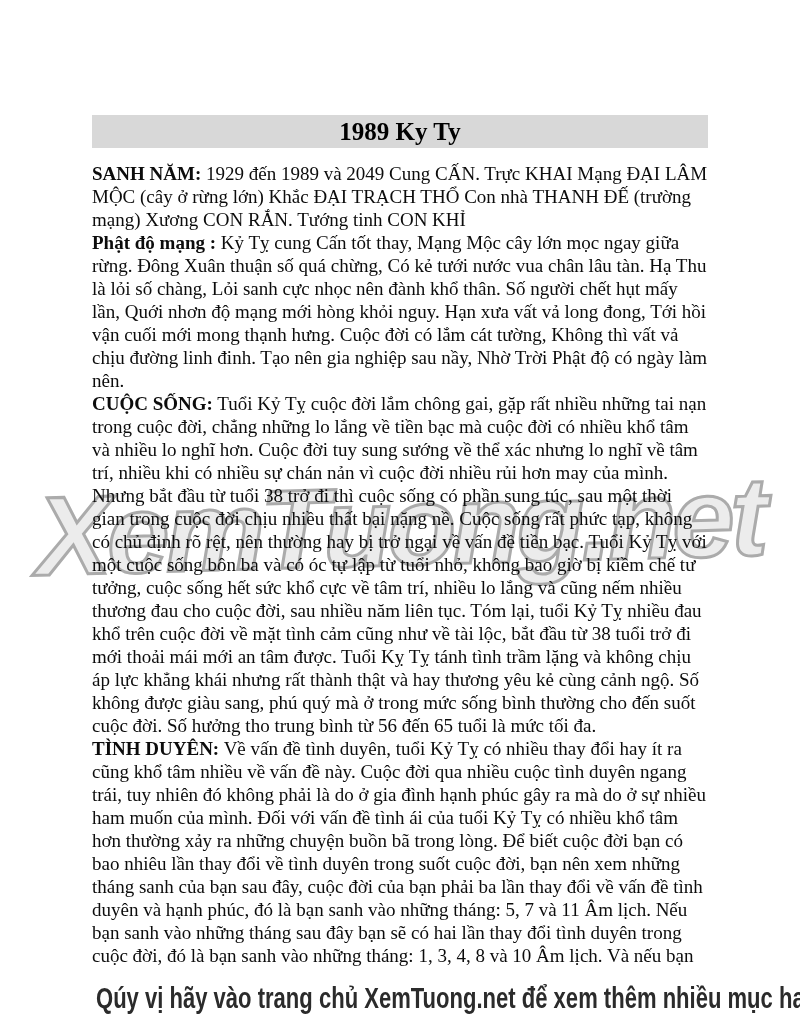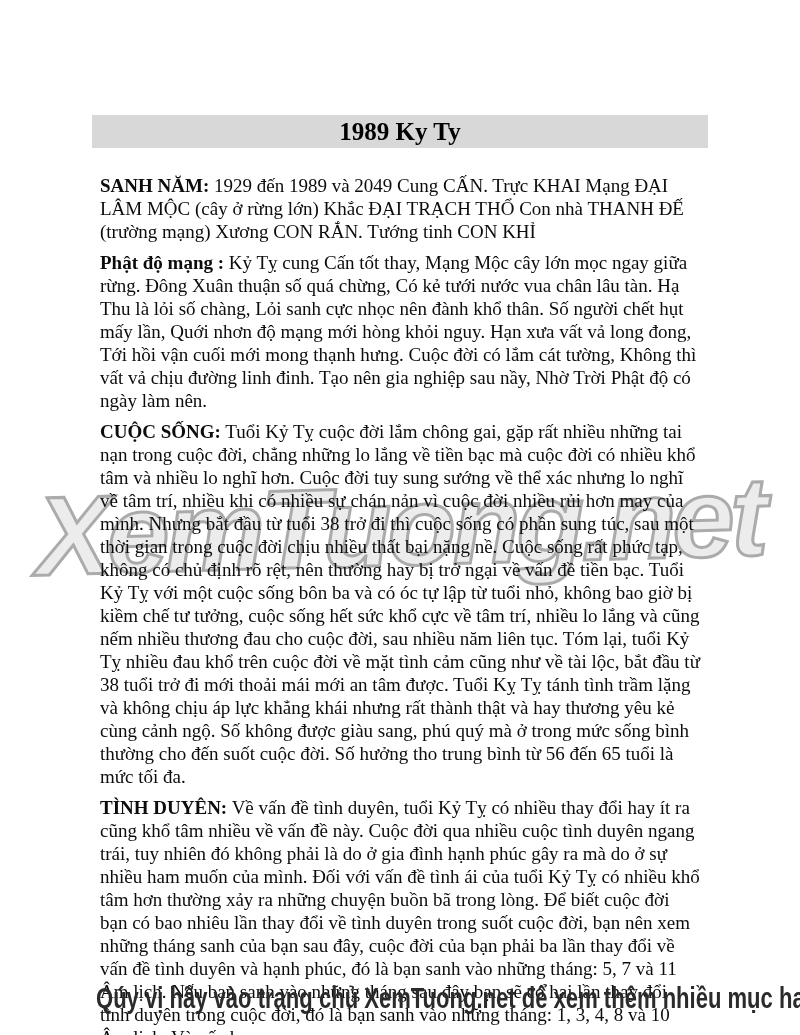--- a/index.html
+++ b/index.html
@@ -36,24 +36,24 @@
     z-index: 1;
   }
   .title-bar {
     background: #d8d8d8;
     height: 33px;
     line-height: 33px;
     text-align: center;
     font-weight: bold;
     font-size: 25px;
     color: #000000;
-    margin-bottom: 26px;
+    margin-bottom: 14px;
   }
   p.section {
-    margin: 8px;
+    margin: 0;
     padding: 0;
     font-size: 19px;
     line-height: 23px;
     color: #0c0c0c;
   }
   p.section .lead { font-weight: bold; }
   .footer {
     position: absolute;
     left: 0;
     right: 0;

